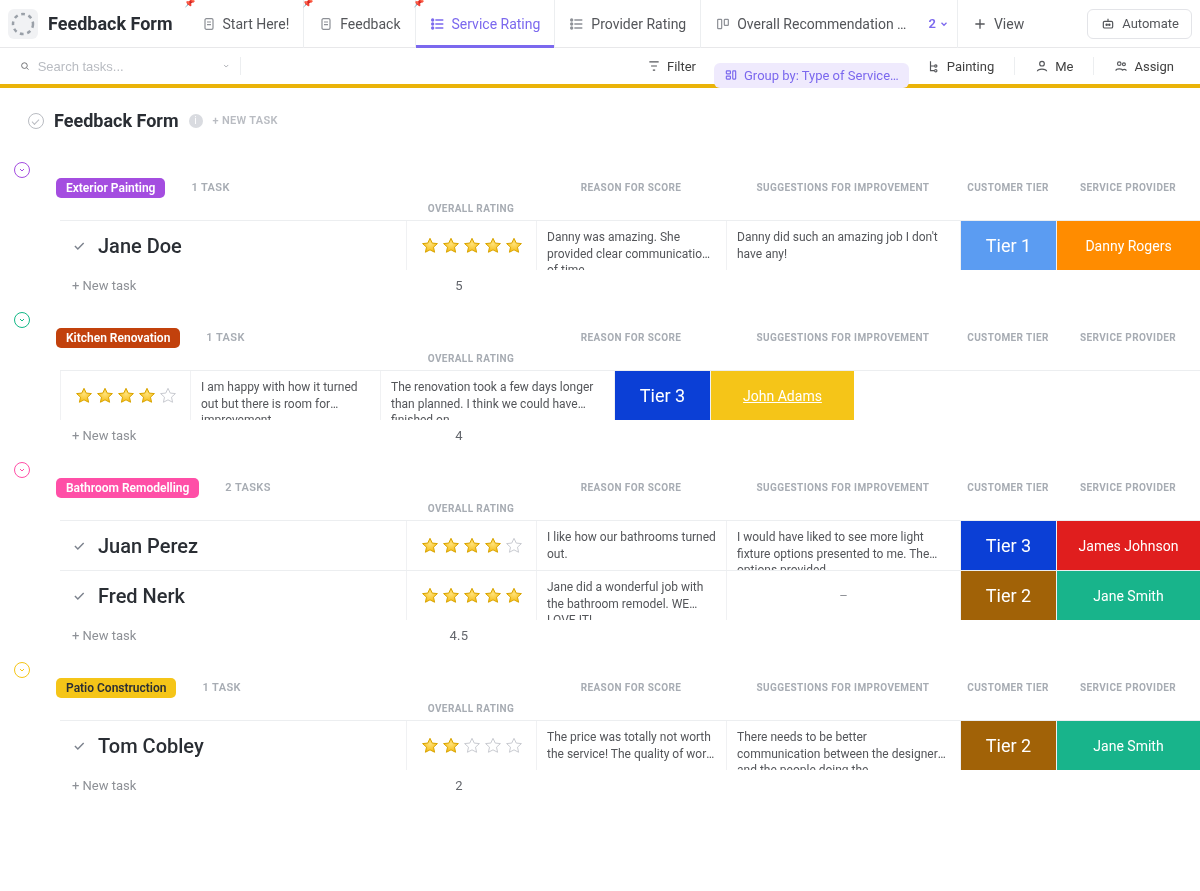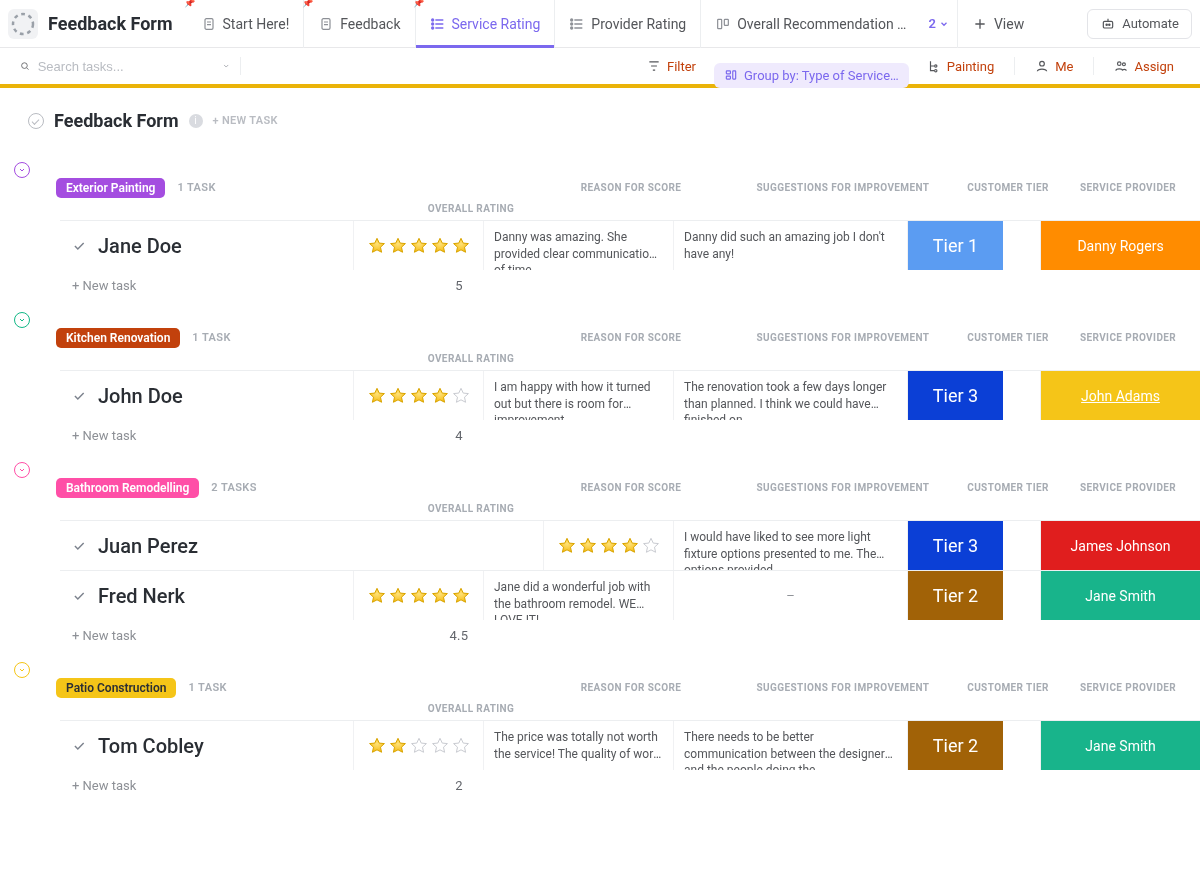--- a/index.html
+++ b/index.html
@@ -62,21 +62,21 @@
     gap:8px;
   }
   .search-wrap{ display:flex; align-items:center; gap:8px; color:#8d9096; width:210px;}
   .search-input{ border:none; outline:none; font-size:13px; color:#54565a; flex:1;}
   .search-input::placeholder{ color:#b9bcc2;}
   .chev { color:#8d9096; }
   .toolbar .spacer{flex:1;}
   .tool-item{
     display:flex; align-items:center; gap:6px;
     padding:5px 10px; border-radius:6px;
-    color:#c2410c; cursor:pointer; font-size:13px;
+    color:#404040; cursor:pointer; font-size:13px;
   }
   .tool-item.group{
     background:#efeafd; color:#7b68ee;
   }
   .divider{ width:1px; height:18px; background:#eceef0; margin:0 2px;}
 
   
   .page-head{
     display:flex; align-items:center; gap:10px;
     padding:22px 0 8px 28px;
@@ -94,21 +94,21 @@
     display:flex; align-items:center;
     padding:0 0 6px 40px;
     gap:10px;
   }
   .caret{
     width:16px;height:16px;border:1.5px solid;border-radius:50%;
     display:flex;align-items:center;justify-content:center;
     position:absolute; left:-26px; top:1px;
   }
   .caret svg{width:8px;height:8px;}
-  .gh-inner{position:relative; display:flex; align-items:center; gap:12px; width:100%;padding-left:16px;}
+  .gh-inner{position:relative; display:flex; align-items:center; gap:26px; width:100%;padding-left:16px;}
   .pill{
     padding:3px 10px; border-radius:5px; color:#fff;
     font-size:12px; font-weight:600;
   }
   .tasks-count{ color:#a7acb3; font-size:11px; font-weight:600; letter-spacing:.4px;}
   .col-heads{
     display:flex; margin-left:auto;
     color:#a7acb3; font-size:10px; font-weight:700; letter-spacing:.4px;
     text-align:center;
   }
@@ -132,21 +132,21 @@
     flex:1; display:flex; align-items:center; gap:12px;
     padding:0 12px 0 12px; min-width:0;
   }
   .check{ width:14px;height:14px; color:#7c828d;}
   .task-name{ font-size:20px; font-weight:500; color:#2a2e34;}
   .cell{ display:flex; align-items:center; justify-content:center; border-left:1px solid #f0f1f3;}
   .cell.rating{ width:130px;}
   .cell.reason{ width:190px; justify-content:flex-start;}
   .cell.sugg  { width:234px; justify-content:flex-start;}
   .cell.tier  { width:96px; color:#fff; font-size:18px;}
-  .cell.prov  { width:160px; color:#fff; font-size:14px;margin-left:37px;}
+  .cell.prov  { width:144px; color:#fff; font-size:14px;}
   .textclip{
     font-size:12px; color:#54565a; line-height:1.35;
     padding:8px 10px;
     display:-webkit-box; -webkit-line-clamp:2; -webkit-box-orient:vertical;
     overflow:hidden;
   }
   .dash{ width:100%; text-align:center; color:#8d9096;}
 
   
   .stars{ display:flex; gap:1px;}
@@ -443,26 +443,20 @@
     <div class="col-heads">
       <div class="col rating">OVERALL RATING</div>
       <div class="col reason">REASON FOR SCORE</div>
       <div class="col sugg">SUGGESTIONS FOR IMPROVEMENT</div>
       <div class="col tier">CUSTOMER TIER</div>
       <div class="col prov">SERVICE PROVIDER</div>
     </div>
       </div>
     </div>
       <div class="row">
-      <div class="name-cell">
-        <svg class="check" viewBox="0 0 24 24" fill="none" stroke="currentColor" stroke-width="2.5">
-            <path d="M5 12l5 5L20 7"></path>
-          </svg>
-        <span class="task-name">John Doe</span>
-      </div>
       <div class="cell rating">
           <div class="stars">
             <span class="star">
               <svg viewBox="0 0 24 24">
     <defs>
                   <radialGradient id="g" cx="50%" cy="40%" r="70%">
       <stop offset="0%" stop-color="#ffe27a"></stop>
                     <stop offset="100%" stop-color="#f4b400"></stop>
     </radialGradient>
                 </defs>
@@ -610,20 +604,23 @@
                   <radialGradient id="g" cx="50%" cy="40%" r="70%">
       <stop offset="0%" stop-color="#ffe27a"></stop>
                     <stop offset="100%" stop-color="#f4b400"></stop>
     </radialGradient>
                 </defs>
     <path d="M12 2.8l2.7 5.7 6.2.6-4.7 4.3 1.3 6.1L12 16.6 6.5 19.5l1.3-6.1L3.1 9.1l6.2-.6L12 2.8z" fill="#fff" stroke="#c9cbd1" stroke-width="1.2"></path>
               </svg>
             </span>
           </div>
         </div>
+      <div class="cell reason">
+        <div class="textclip">I like how our bathrooms turned out.</div>
+      </div>
       <div class="cell sugg">
           <div class="textclip">I would have liked to see more light fixture options presented to me. The options provided…</div>
         </div>
       <div class="cell tier tier-3">Tier 3</div>
       <div class="cell prov prov-red">James Johnson</div>
       </div>
       <div class="row">
       <div class="name-cell">
         <svg class="check" viewBox="0 0 24 24" fill="none" stroke="currentColor" stroke-width="2.5">
             <path d="M5 12l5 5L20 7"></path>

